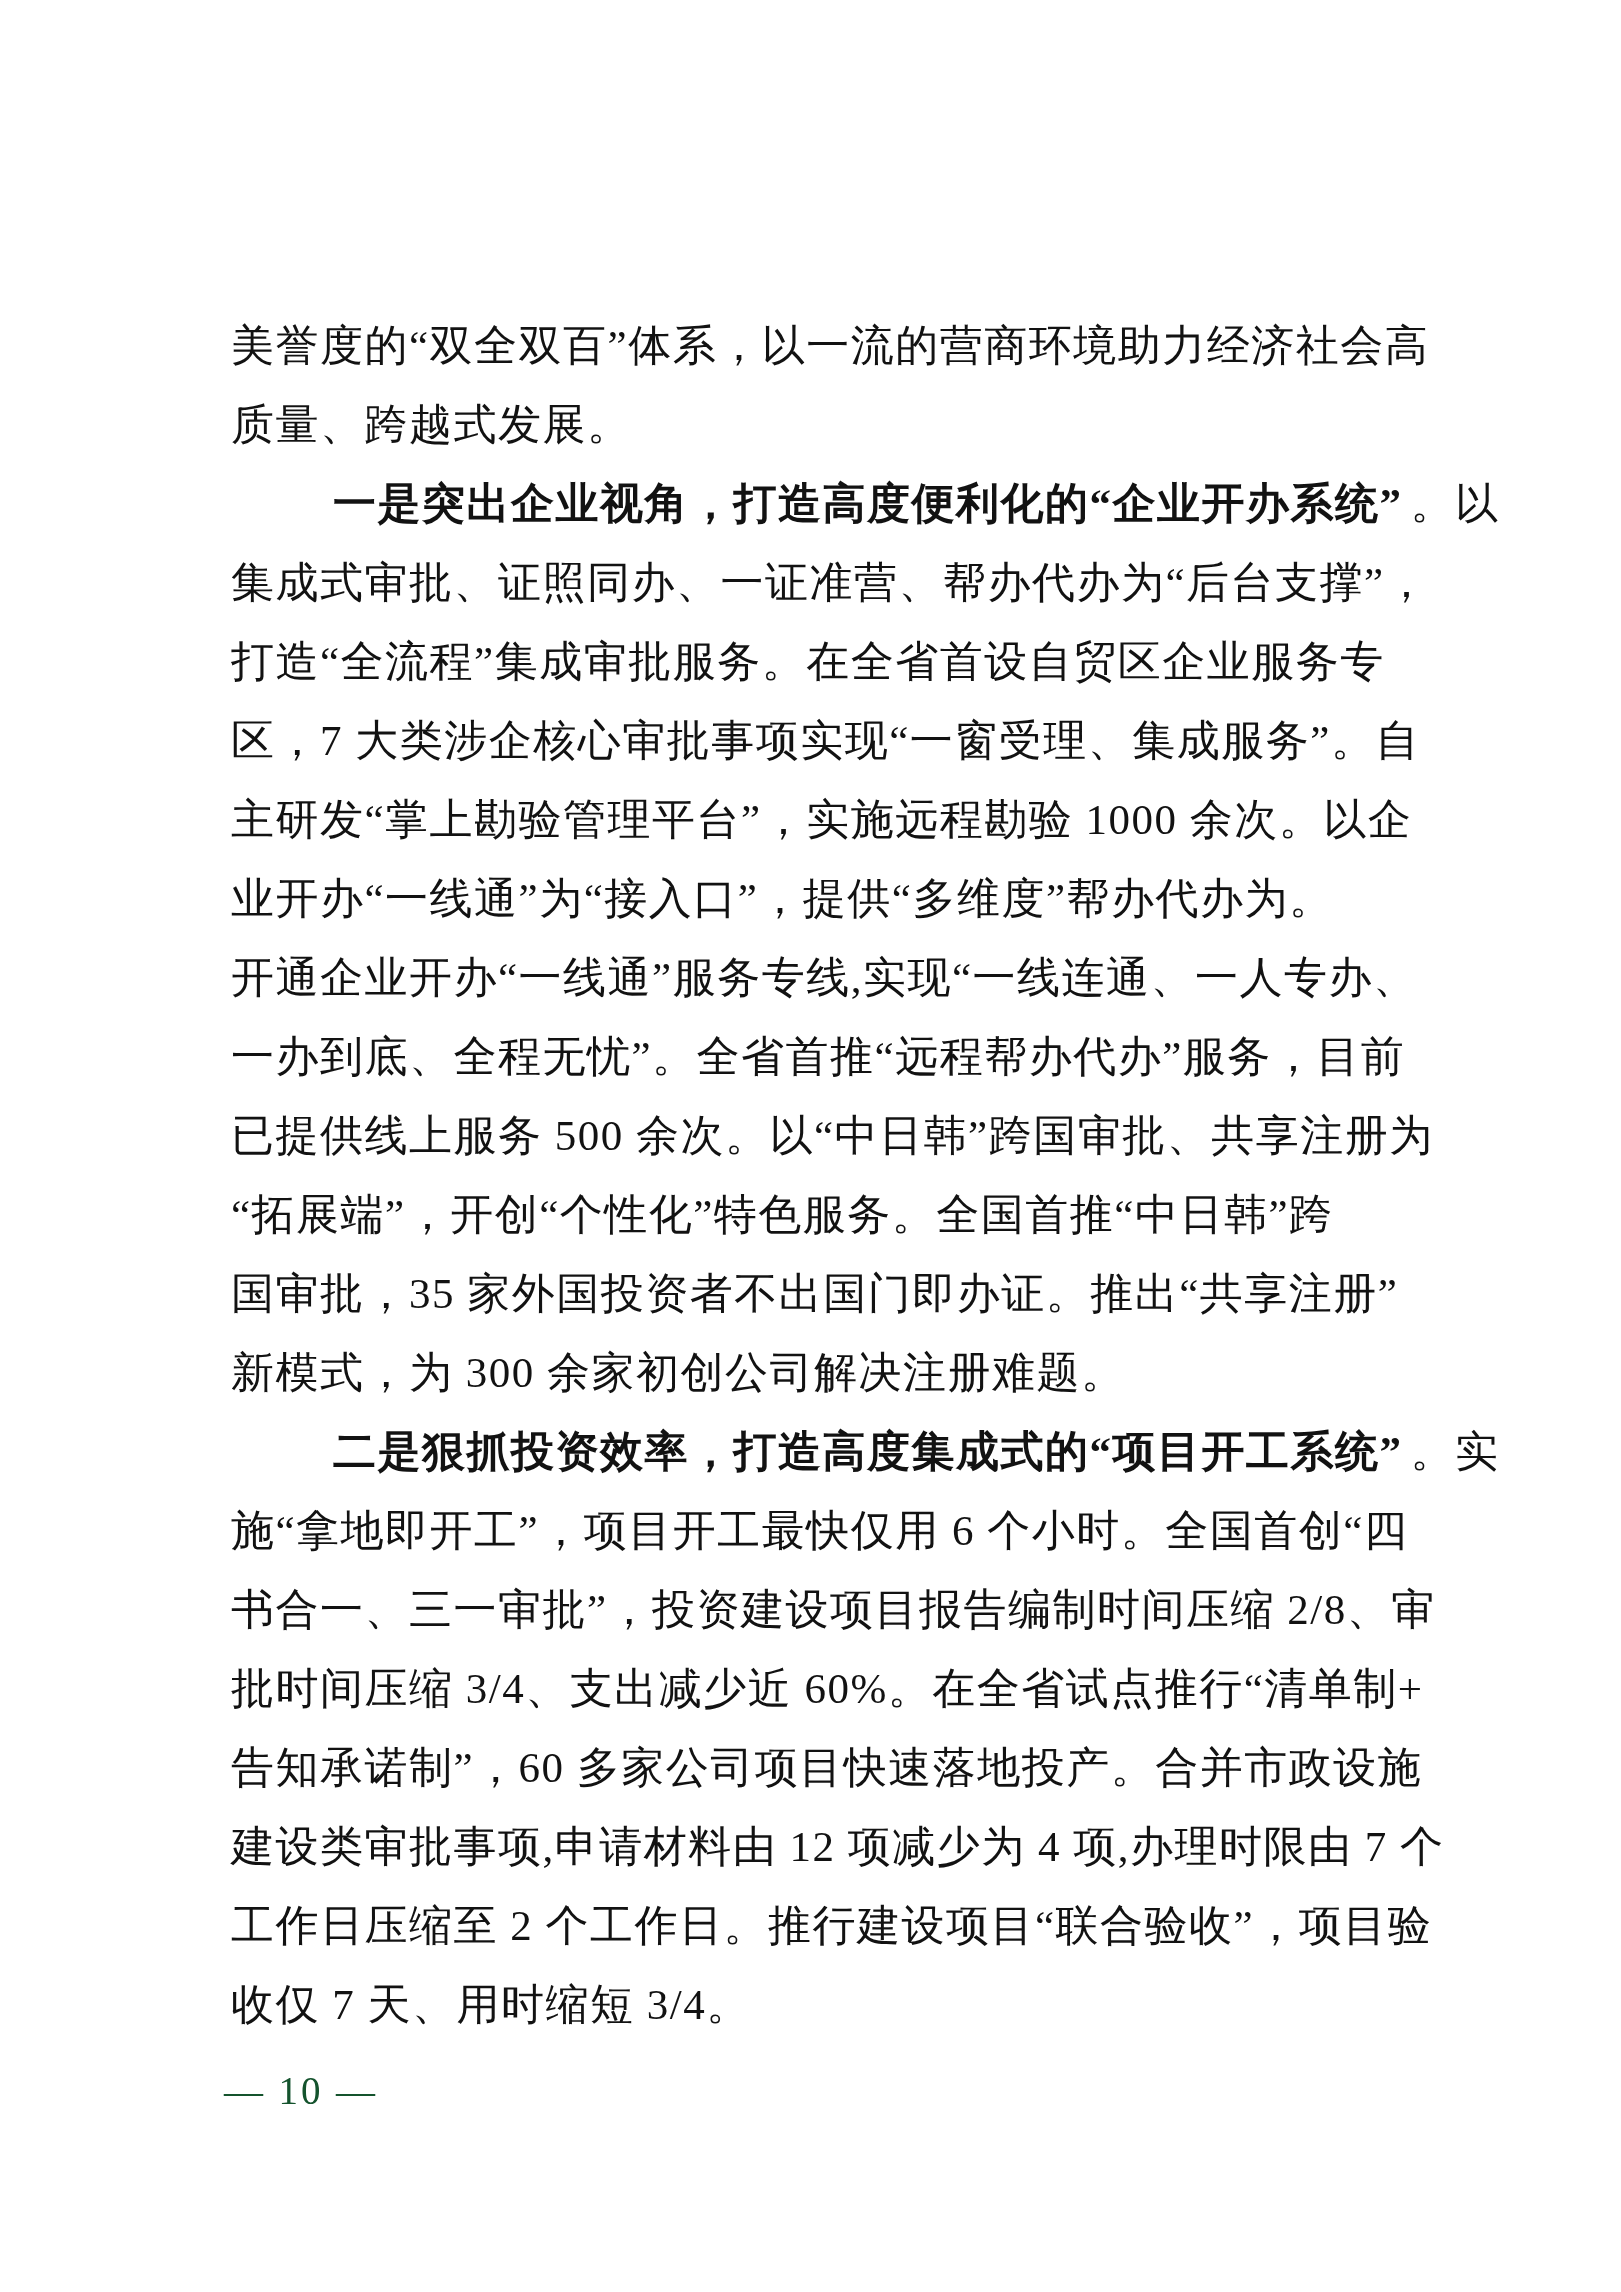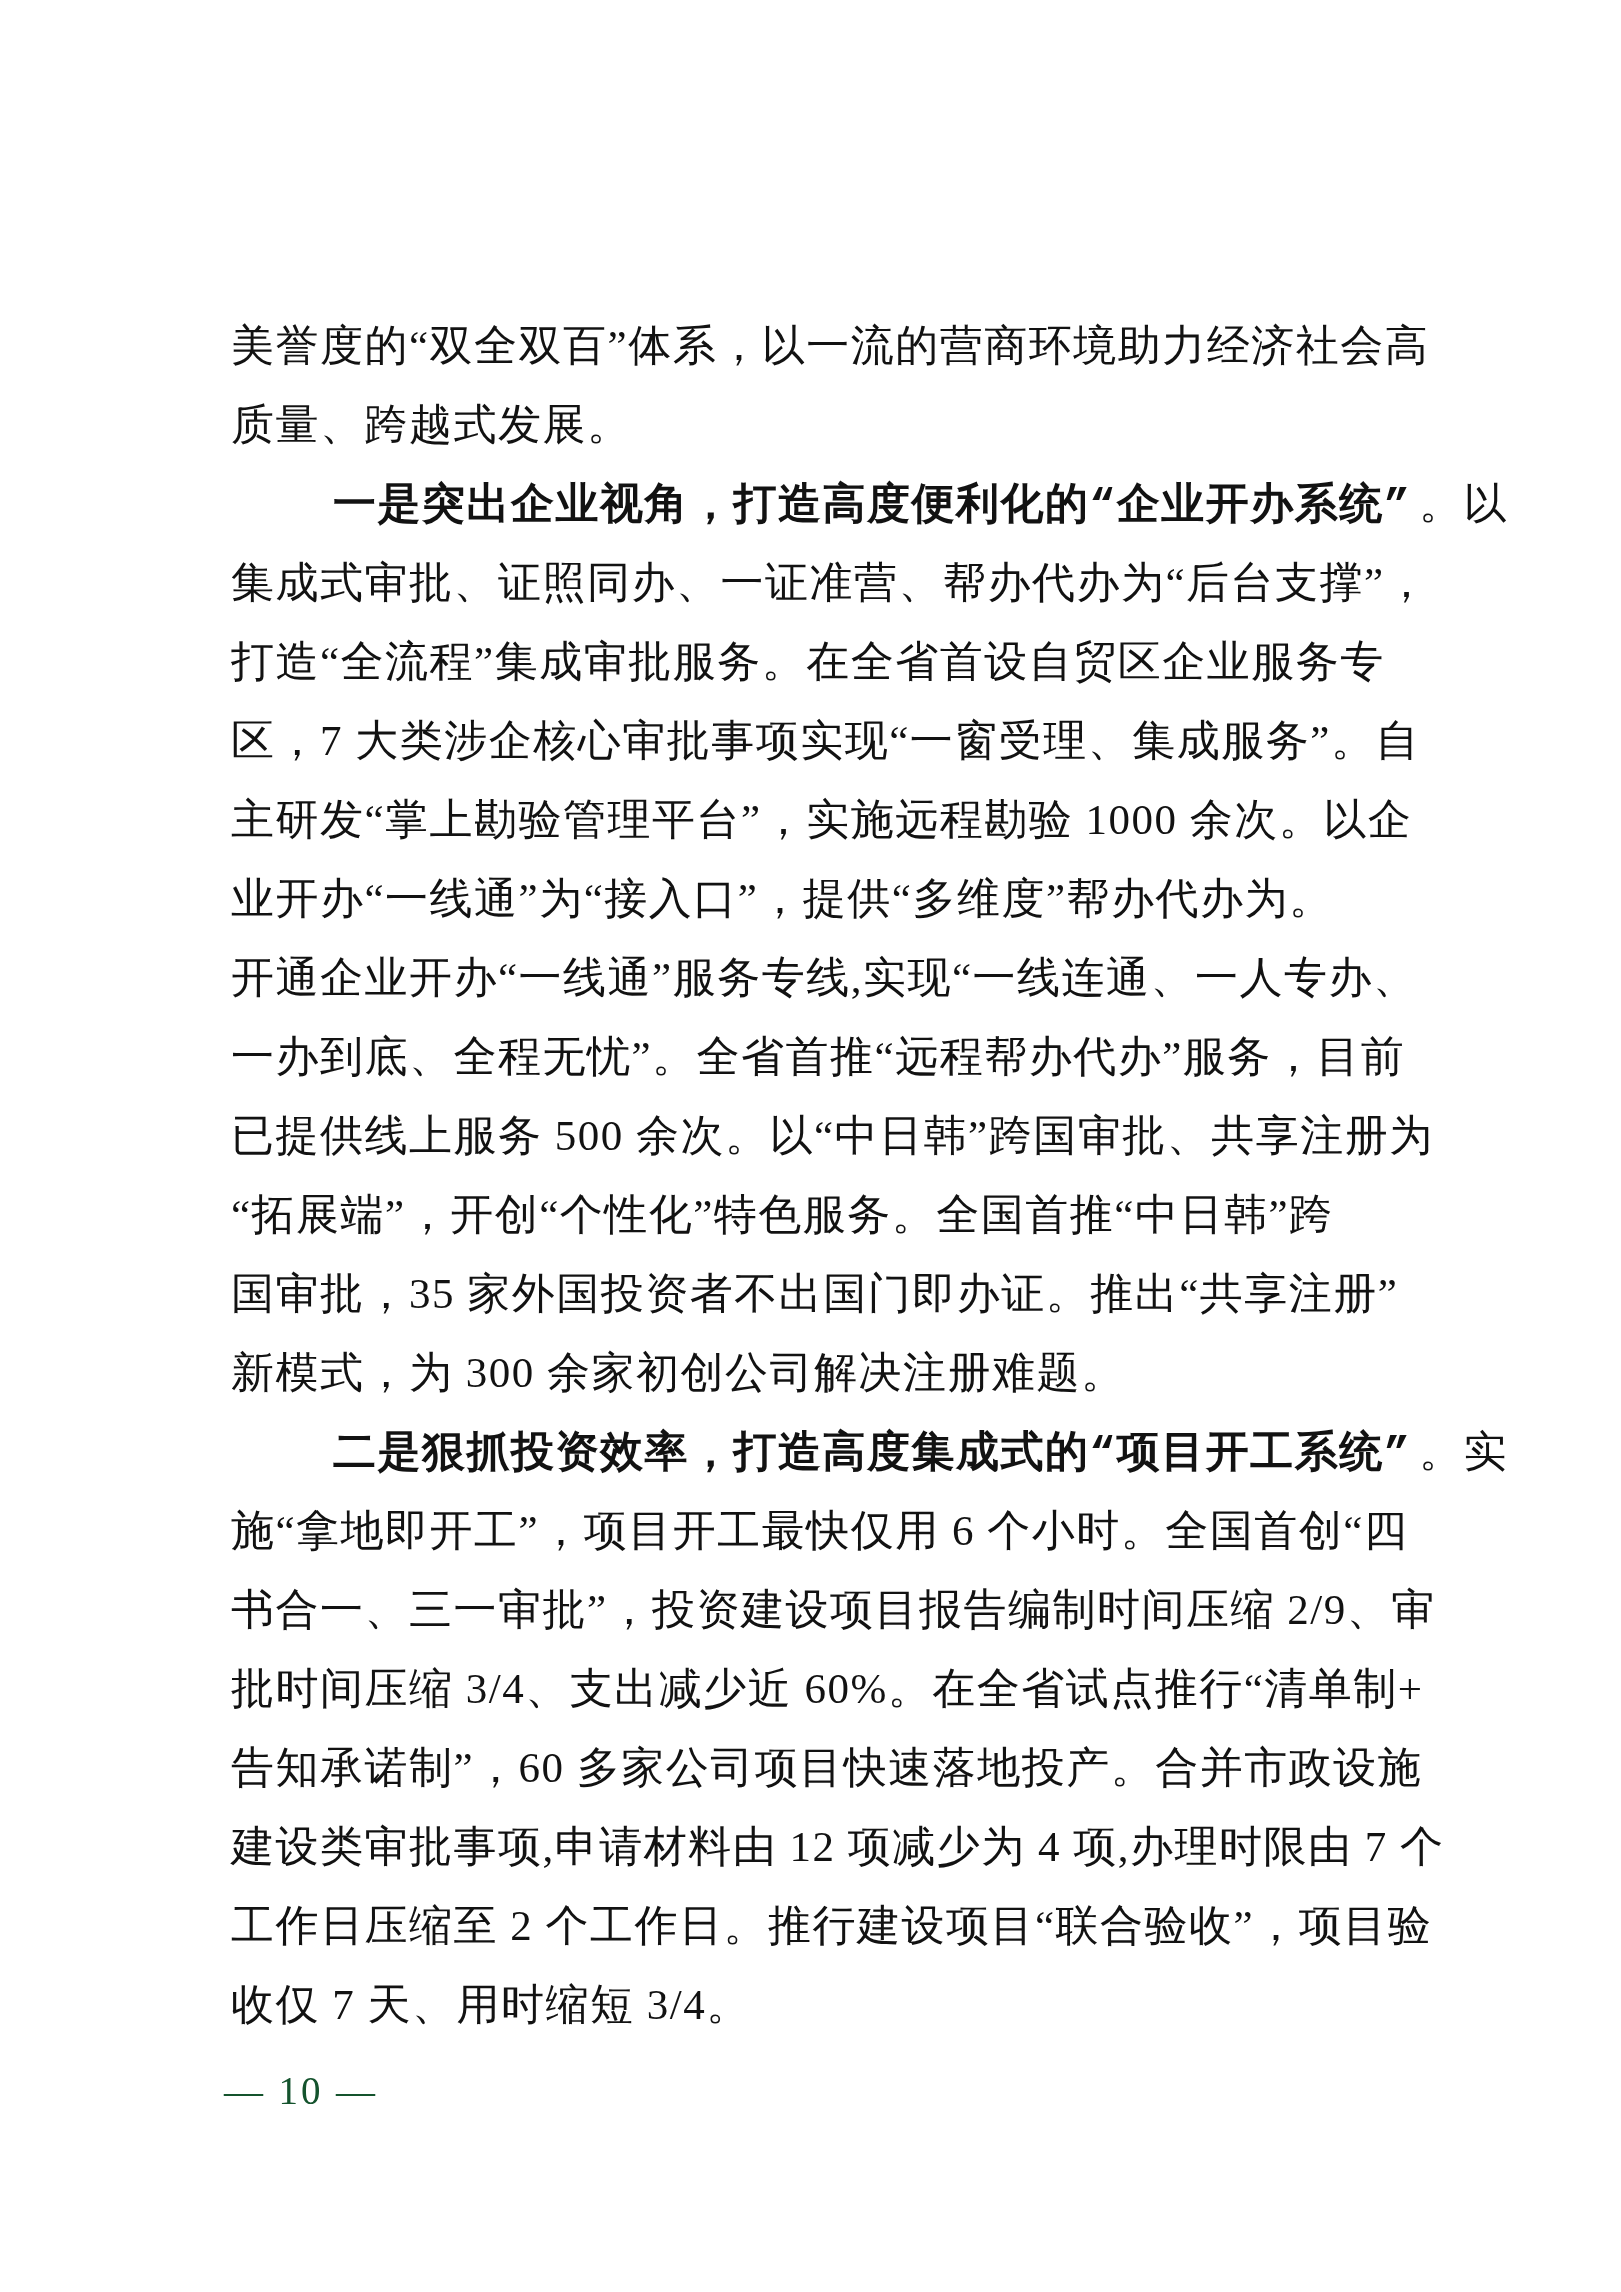--- a/index.html
+++ b/index.html
@@ -22,21 +22,21 @@
     height: 79px;
     line-height: 79px;
     font-size: 43px;
     color: #121212;
     letter-spacing: 1.5px;
     white-space: nowrap;
   }
   .line.indent { padding-left: 106px; }
   .run { font-family: "Liberation Serif", serif; font-weight: 400; }
   .run.bold {
-    font-family: Liberation Mono, monospace;
+    font-family: Liberation Serif, serif;
     font-weight: 700;
   }
   .footer {
     position: absolute;
     left: 212px;
     top: 2055px;
     font-size: 39px;
     line-height: 47px;
     color: #14532d;
     letter-spacing: 2.9px;
@@ -58,21 +58,21 @@
       <div class="line"><span class="run">主研发“掌上勘验管理平台”，实施远程勘验 1000 余次。以企</span></div>
       <div class="line"><span class="run">业开办“一线通”为“接入口”，提供“多维度”帮办代办为。</span></div>
       <div class="line"><span class="run">开通企业开办“一线通”服务专线,实现“一线连通、一人专办、</span></div>
       <div class="line"><span class="run">一办到底、全程无忧”。全省首推“远程帮办代办”服务，目前</span></div>
       <div class="line"><span class="run">已提供线上服务 500 余次。以“中日韩”跨国审批、共享注册为</span></div>
       <div class="line"><span class="run">“拓展端”，开创“个性化”特色服务。全国首推“中日韩”跨</span></div>
       <div class="line"><span class="run">国审批，35 家外国投资者不出国门即办证。推出“共享注册”</span></div>
       <div class="line"><span class="run">新模式，为 300 余家初创公司解决注册难题。</span></div>
       <div class="line indent"><span class="run bold">二是狠抓投资效率，打造高度集成式的“项目开工系统”</span><span class="run">。实</span></div>
       <div class="line"><span class="run">施“拿地即开工”，项目开工最快仅用 6 个小时。全国首创“四</span></div>
-      <div class="line"><span class="run">书合一、三一审批”，投资建设项目报告编制时间压缩 2/9、审</span></div>
+      <div class="line"><span class="run">书合一、三一审批”，投资建设项目报告编制时间压缩 2/8、审</span></div>
       <div class="line"><span class="run">批时间压缩 3/4、支出减少近 60%。在全省试点推行“清单制+</span></div>
       <div class="line"><span class="run">告知承诺制”，60 多家公司项目快速落地投产。合并市政设施</span></div>
       <div class="line"><span class="run">建设类审批事项,申请材料由 12 项减少为 4 项,办理时限由 7 个</span></div>
       <div class="line"><span class="run">工作日压缩至 2 个工作日。推行建设项目“联合验收”，项目验</span></div>
       <div class="line"><span class="run">收仅 7 天、用时缩短 3/4。</span></div>
     </div>
   <div class="footer">— 10 —</div>
 </div>
 
 

